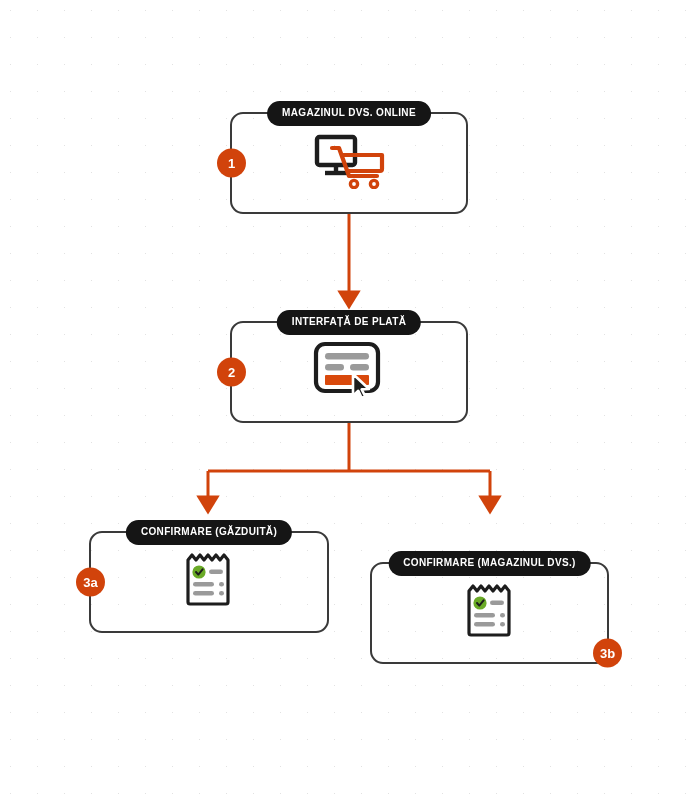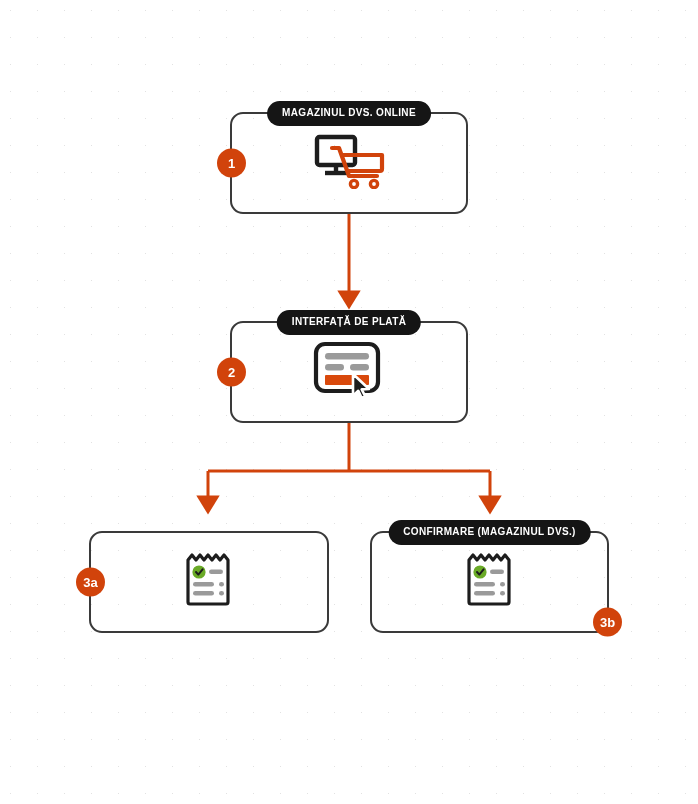--- a/index.html
+++ b/index.html
@@ -159,39 +159,40 @@
 
         <rect x="12" y="34" width="44" height="10" rx="1" fill="#d9490c"></rect>
 
         <path d="M40,33 L40,55 L45.3,49.8 L48.7,57 L52.2,55.3 L48.7,48.4 L56,48 Z" fill="#1d1d1d" stroke="#ffffff" stroke-width="2.6" stroke-linejoin="round"></path>
       </svg>
     </div>
   </div>
 
   <div class="step-box" style="left:89px; top:531px; width:240px; height:102px;">
 
+    <div class="step-label">CONFIRMARE (GĂZDUITĂ)</div>
 
     <div class="step-badge badge-left">3a</div>
 
     <div class="icon-wrap">
       <svg width="50" height="56" viewBox="0 0 50 56">
         <path d="M4,8 L8,3 L12,8 L16,3 L20,8 L24,3 L28,8 L32,3 L36,8 L40,3 L44,8
                  L44,50 Q44,52 42,52 L6,52 Q4,52 4,50 Z" fill="#ffffff" stroke="#1d1d1d" stroke-width="3.2" stroke-linejoin="round"></path>
         <circle cx="15" cy="20" r="6.6" fill="#6aaa27"></circle>
         <path d="M12,20 L14.3,22.6 L18.6,17.3" fill="none" stroke="#1d1d1d" stroke-width="2" stroke-linecap="round" stroke-linejoin="round"></path>
         <rect x="25" y="17.5" width="14" height="4.6" rx="2.3" fill="#9a9a9a"></rect>
         <rect x="9" y="30" width="21" height="4.6" rx="2.3" fill="#9a9a9a"></rect>
         <rect x="35" y="30" width="5" height="4.6" rx="2.3" fill="#9a9a9a"></rect>
         <rect x="9" y="39" width="21" height="4.6" rx="2.3" fill="#9a9a9a"></rect>
         <rect x="35" y="39" width="5" height="4.6" rx="2.3" fill="#9a9a9a"></rect>
       </svg>
     </div>
   </div>
 
-  <div class="step-box" style="left:370px; top:531px; width:239px; height:102px;text-decoration:underline;">
+  <div class="step-box" style="left:370px; top:562px; width:239px; height:102px;text-decoration:underline;">
 
     <div class="step-label">CONFIRMARE (MAGAZINUL DVS.)</div>
 
     <div class="step-badge badge-right">3b</div>
 
     <div class="icon-wrap">
       <svg width="50" height="56" viewBox="0 0 50 56">
         <path d="M4,8 L8,3 L12,8 L16,3 L20,8 L24,3 L28,8 L32,3 L36,8 L40,3 L44,8
                  L44,50 Q44,52 42,52 L6,52 Q4,52 4,50 Z" fill="#ffffff" stroke="#1d1d1d" stroke-width="3.2" stroke-linejoin="round"></path>
         <circle cx="15" cy="20" r="6.6" fill="#6aaa27"></circle>

